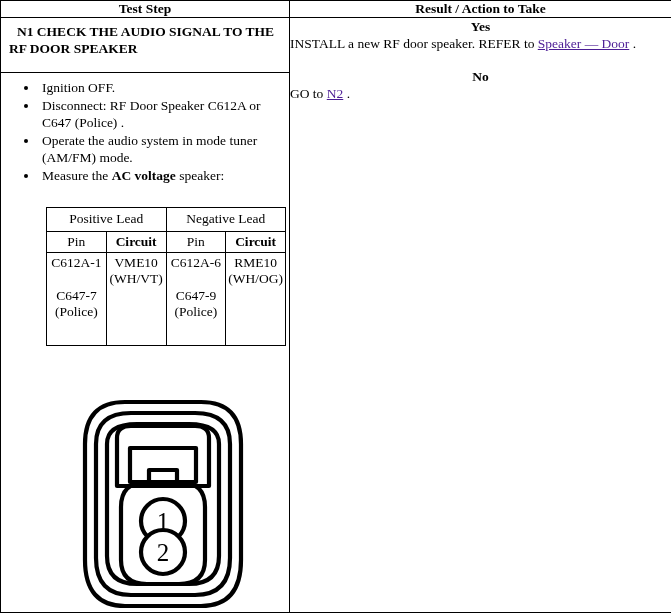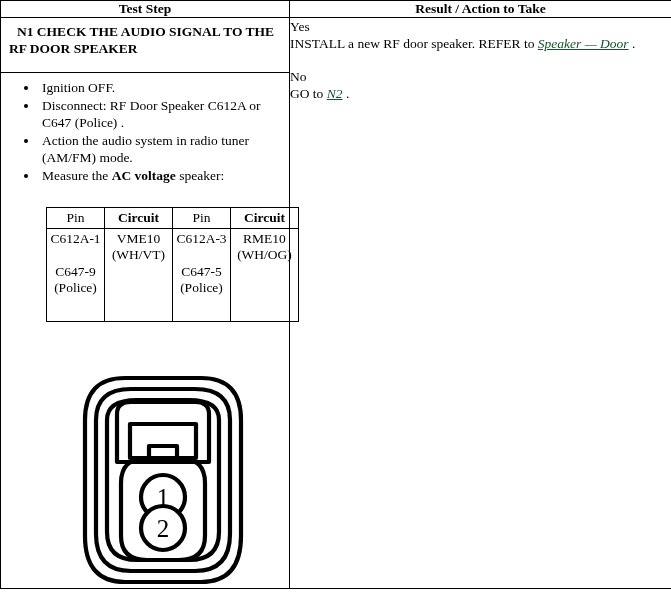--- a/index.html
+++ b/index.html
@@ -90,71 +90,74 @@
   .pin-body-cell { height: 88px; }
   .pin-gap { display:block; height: 17px; }
 
   
   .conn-wrap {
     padding: 36px 0 0 0;
     text-align: left;
   }
   .conn-wrap svg { display: block; margin-left: 72px; }
 
-  .result-cell .yesno { font-weight: normal; line-height: 17px; }
+  .result-cell .yesno { font-weight: bold; line-height: 17px; text-align: center; }
   .result-cell .line  { line-height: 17px; }
   .result-cell .spacer { height: 16px; line-height: 16px; }
   a.doclink {
-    color: #14532d;
+    color: #4c1d95;
     text-decoration: underline;
-    font-style: italic;
   }
 </style>
 </head>
 <body>
 
 <table class="diag-table">
   <tbody>
     <tr>
       <td class="hdr-cell col-step">Test Step</td>
       <td class="hdr-cell col-result">Result / Action to Take</td>
     </tr>
     <tr>
 
       <td class="step-cell col-step">
 
         <div class="step-title">N1 CHECK THE AUDIO SIGNAL TO THE RF DOOR SPEAKER</div>
 
         <ul class="step-list">
           <li><span>Ignition OFF.</span></li>
           <li><span>Disconnect: RF Door Speaker C612A or C647 (Police) .</span></li>
-          <li><span>Action the audio system in radio tuner (AM/FM) mode.</span></li>
+          <li><span>Operate the audio system in mode tuner (AM/FM) mode.</span></li>
           <li><span>Measure the </span><b>AC voltage</b><span> speaker:</span></li>
         </ul>
 
         <div class="pin-wrap">
           <table class="pin-table">
             <tbody>
+              <tr>
+                <td class="lead-hdr" colspan="2">Positive Lead</td>
+                <td class="lead-hdr" colspan="2">Negative Lead</td>
+              </tr>
               <tr>
                 <td class="pc-pin">Pin</td>
                 <td class="pc-cir">Circuit</td>
                 <td class="pc-pin">Pin</td>
                 <td class="pc-cir">Circuit</td>
               </tr>
               <tr>
                 <td class="pin-body-cell">
                   <span>C612A-1</span>
                   <span class="pin-gap"></span>
-                  <span>C647-9 (Police)</span>
+                  <span>C647-7 (Police)</span>
                 </td>
                 <td class="pin-body-cell">VME10 (WH/VT)</td>
                 <td class="pin-body-cell">
-                  <span>C612A-3</span>
+                  <span>C612A-6</span>
                   <span class="pin-gap"></span>
-                  <span>C647-5 (Police)</span>
+                  <span>C647-9 (Police)</span>
                 </td>
                 <td class="pin-body-cell">RME10 (WH/OG)</td>
               </tr>
             </tbody>
           </table>
         </div>
 
         <div class="conn-wrap">
           <svg width="180" height="230" viewBox="0 0 180 230">
             <g fill="none" stroke="#000000" stroke-width="4.2" stroke-linejoin="round" stroke-linecap="round">

